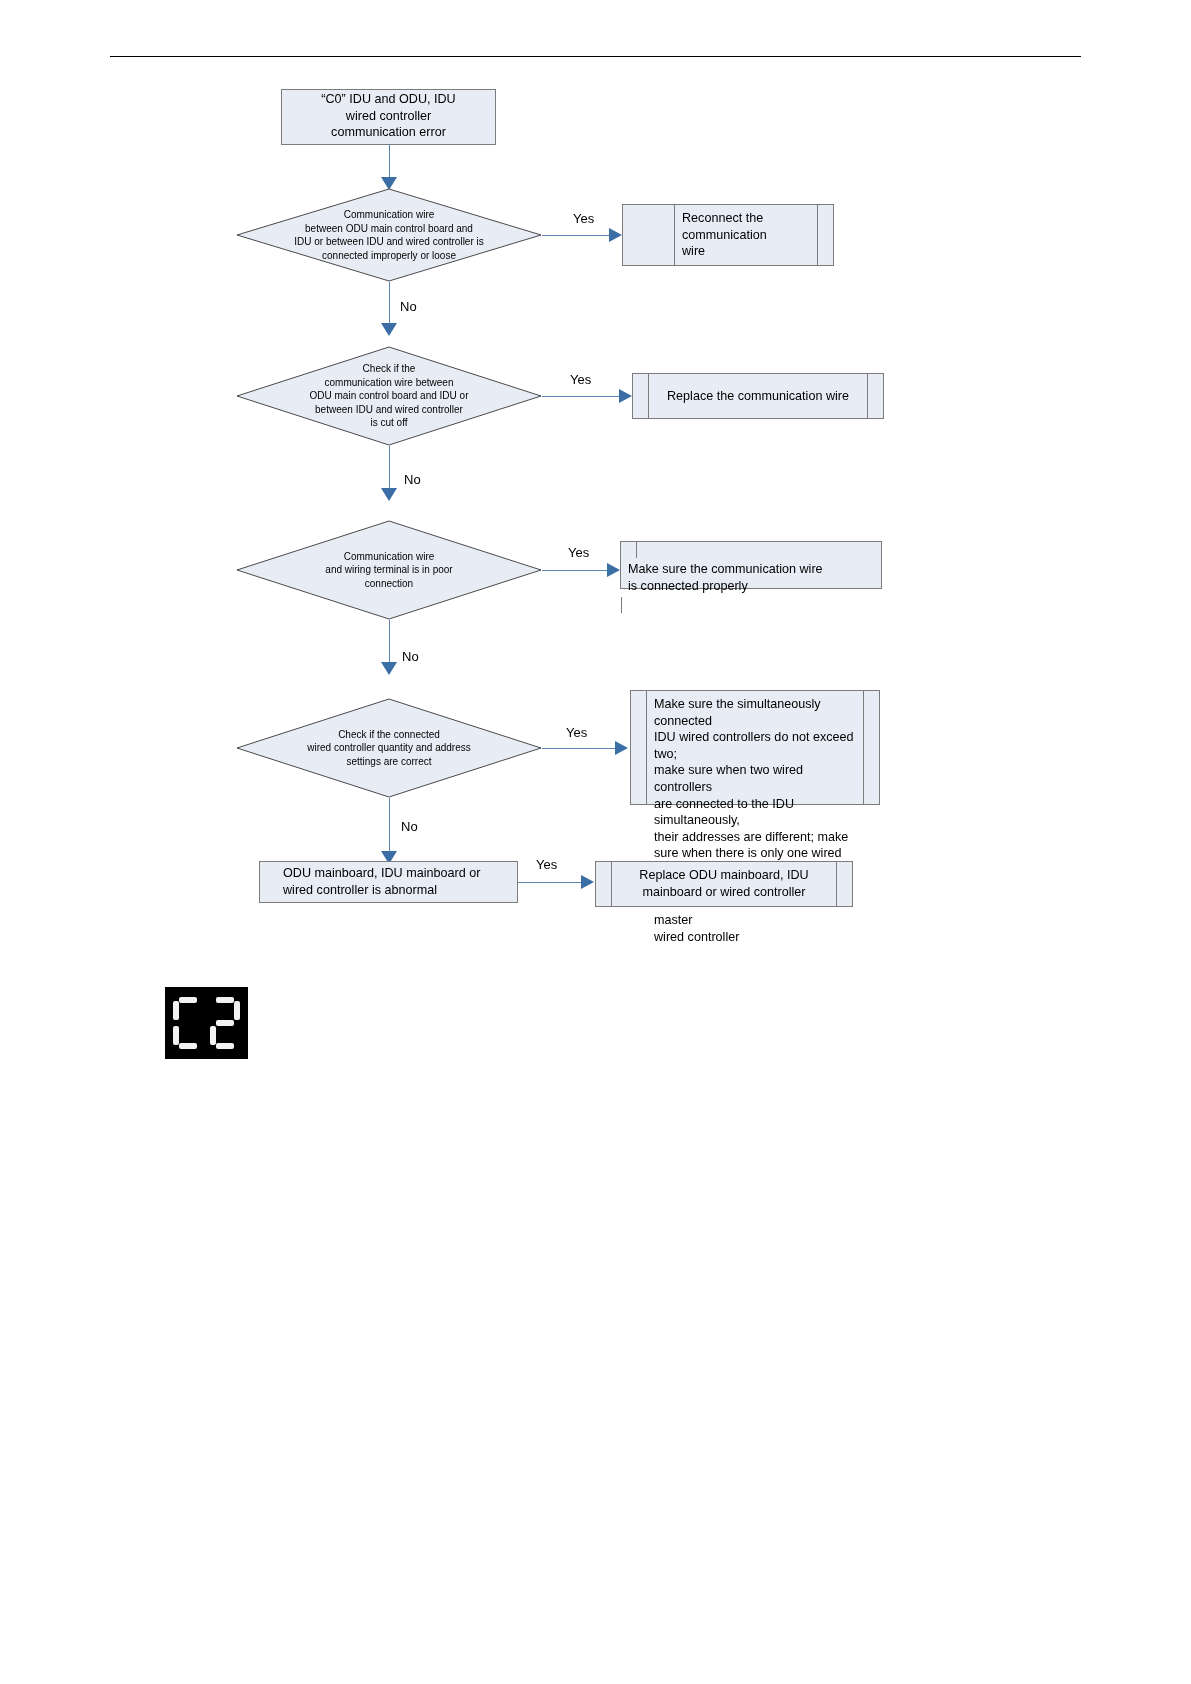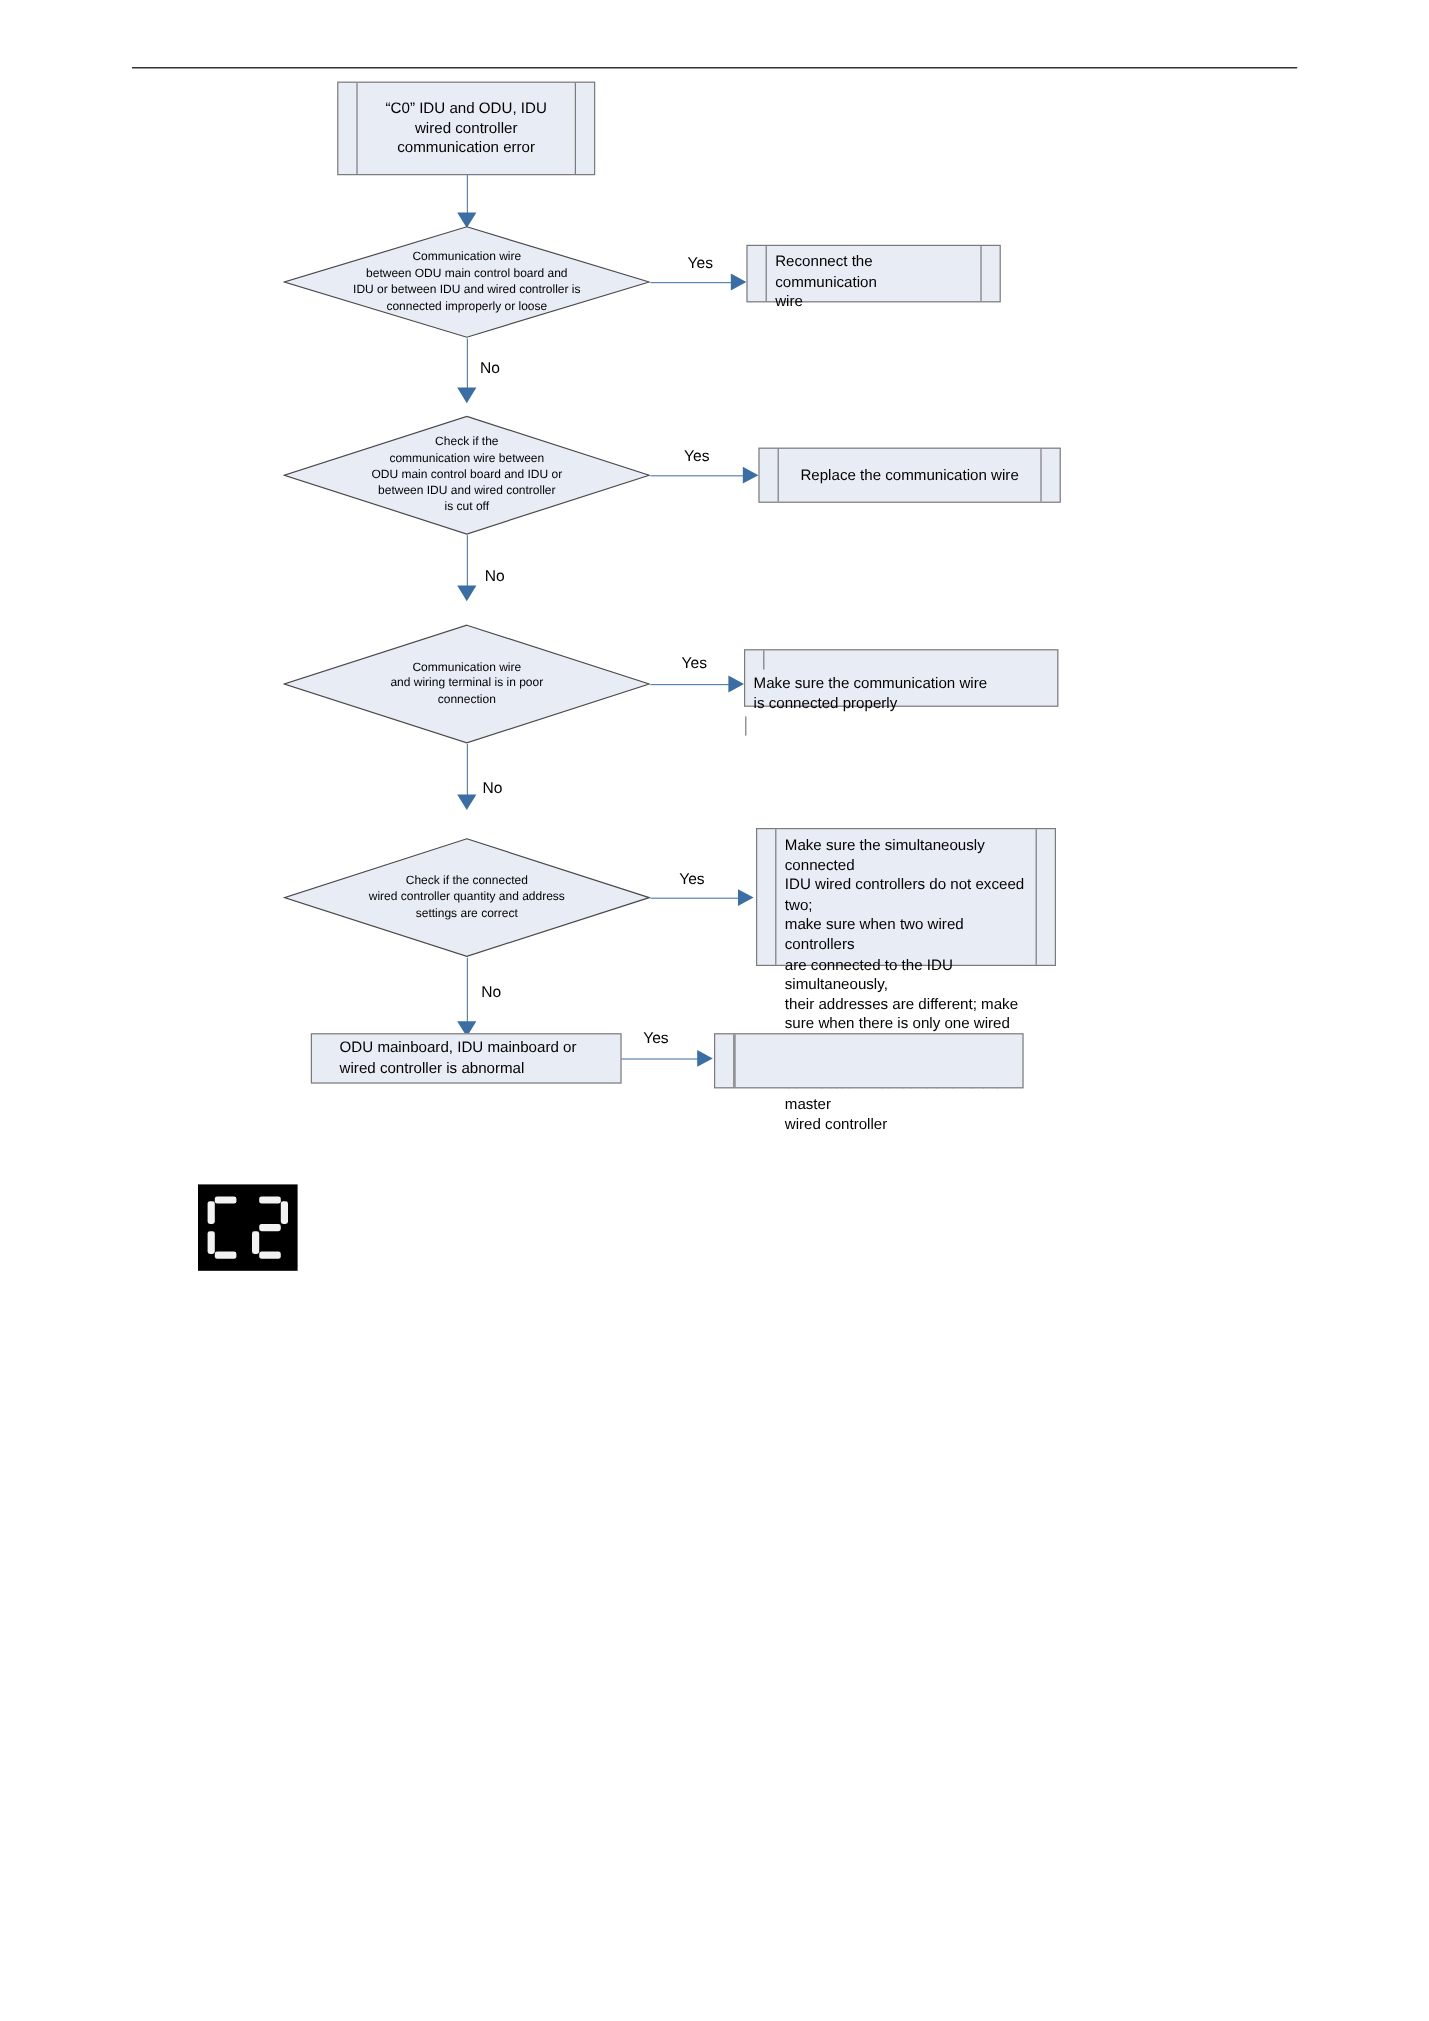--- a/index.html
+++ b/index.html
@@ -166,21 +166,21 @@
   .seg.b { left: 24px; top: 4px; }
   .seg.e { left: 0;  top: 29px; }
   .seg.c { left: 24px; top: 29px; }
   .seg.off { background: #000000; }
 </style>
 </head>
 <body>
 
 <div class="page-rule"></div>
 
-<div class="node proc" style="left:281px; top:68px; width:215px; height:78px;">
+<div class="node proc" style="left:281px; top:89px; width:215px; height:56px;align-items:flex-end;">
   <div class="gutter"></div>
   <div class="body center">
     <div>
       <div>“C0” IDU and ODU, IDU</div>
       <div>wired controller</div>
       <div>communication error</div>
     </div>
   </div>
   <div class="gutter right"></div>
 </div>
@@ -199,21 +199,21 @@
       <div>IDU or between IDU and wired controller is</div>
       <div>connected improperly or loose</div>
     </div>
   </div>
 </div>
 
 <div class="hline" style="left:542px; top:235px; width:68px;"></div>
 <div class="arrow-right" style="left:609px; top:228px;"></div>
 <div class="edge-label" style="left:573px; top:212px;">Yes</div>
 
-<div class="node proc" style="left:622px; top:204px; width:212px; height:48px;">
+<div class="node proc" style="left:622px; top:204px; width:212px; height:62px;padding-left:36px;">
   <div class="gutter"></div>
   <div class="body left top">
     <div>
       <div>Reconnect the communication</div>
       <div>wire</div>
     </div>
   </div>
   <div class="gutter right"></div>
 </div>
 
@@ -333,20 +333,26 @@
   </div>
   <div class="gutter right"></div>
 </div>
 
 <div class="hline" style="left:518px; top:882px; width:64px;"></div>
 <div class="arrow-right" style="left:581px; top:875px;"></div>
 <div class="edge-label" style="left:536px; top:858px;">Yes</div>
 
 <div class="node proc" style="left:595px; top:861px; width:258px; height:46px;">
   <div class="gutter"></div>
+  <div class="body center">
+    <div>
+      <div>Replace ODU mainboard, IDU</div>
+      <div>mainboard or wired controller</div>
+    </div>
+  </div>
   <div class="gutter right"></div>
 </div>
 
 <div class="seg-display" style="left:165px; top:987px; width:83px; height:72px;">
   <div class="seg-digit">
     <div class="seg h a"></div>
     <div class="seg v f"></div>
     <div class="seg v b off"></div>
     <div class="seg h g off"></div>
     <div class="seg v e"></div>

